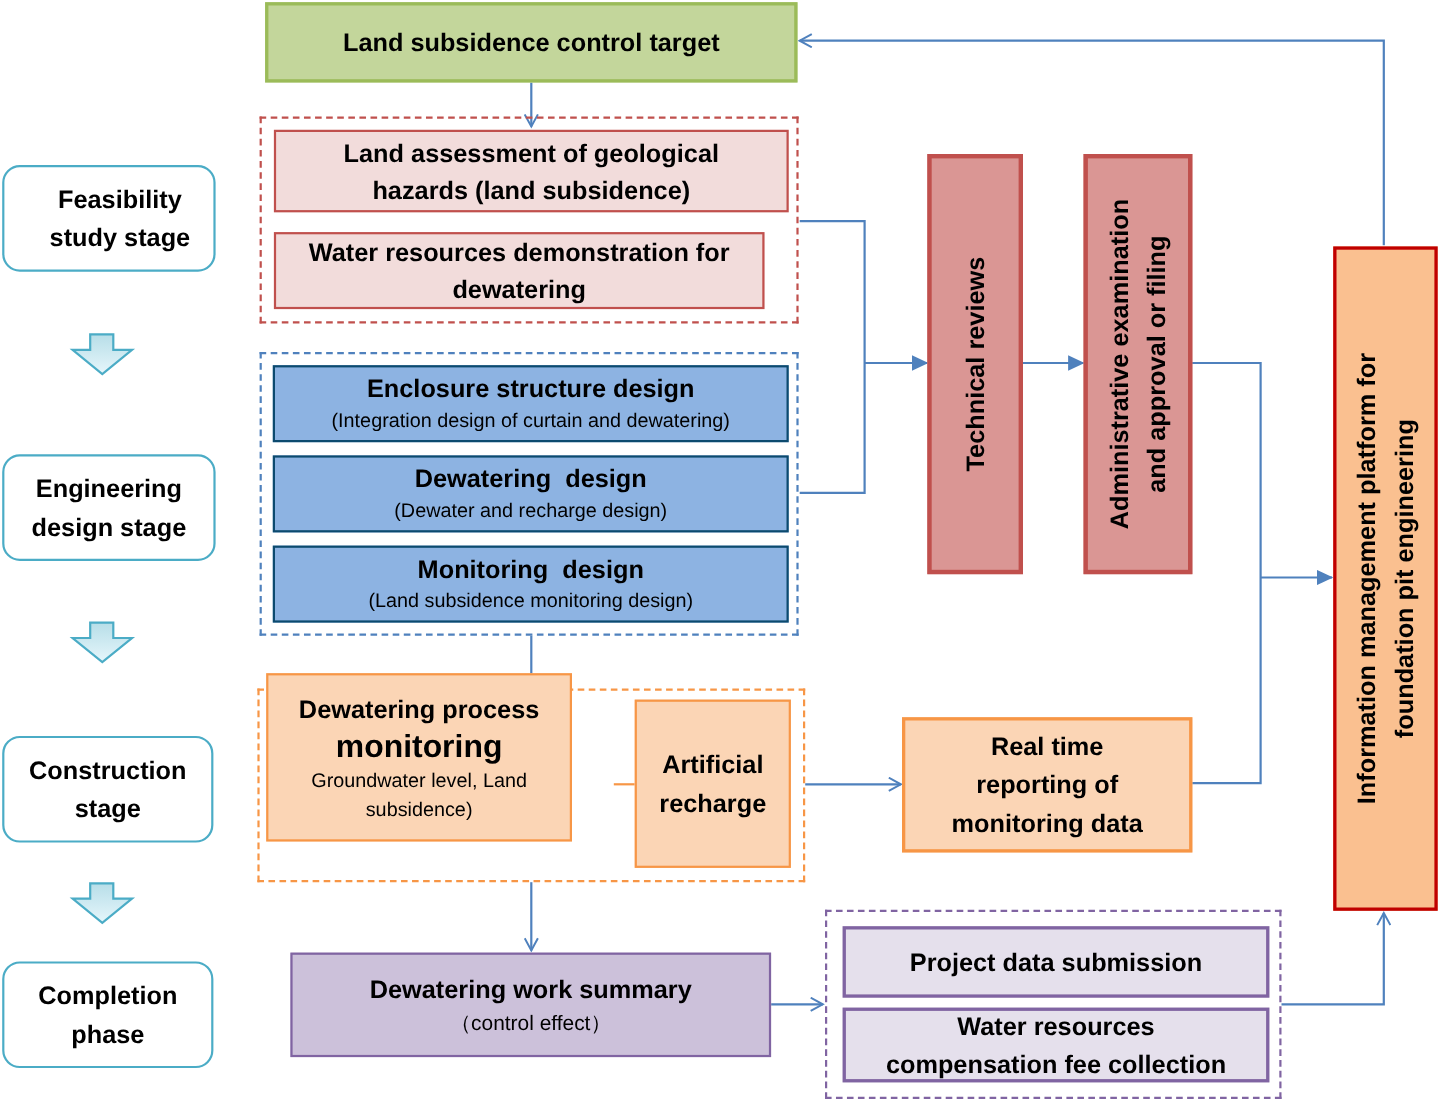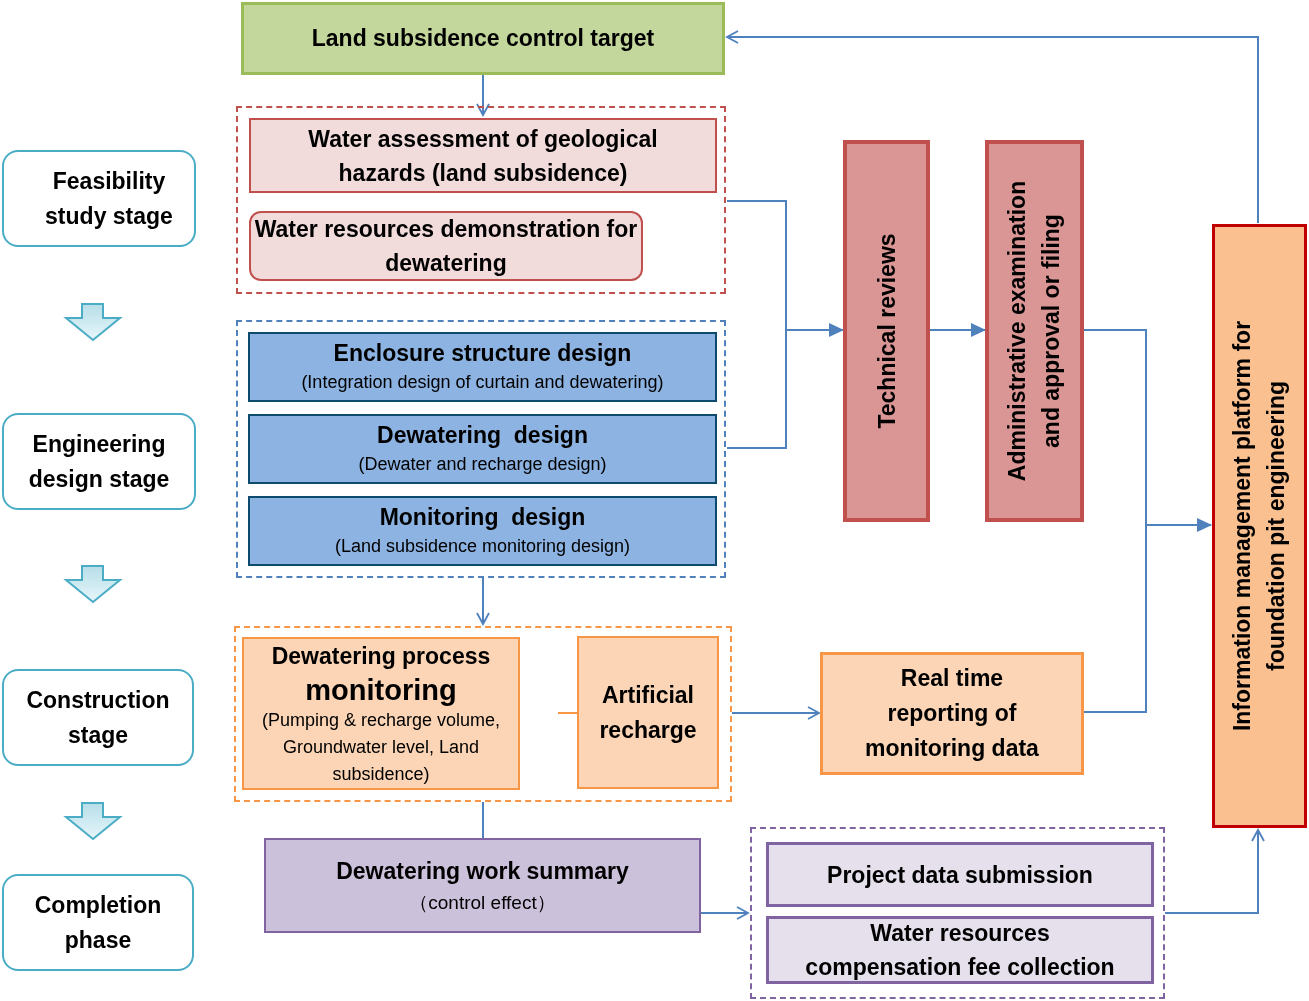--- a/index.html
+++ b/index.html
@@ -33,21 +33,21 @@
   #grp-orange { left:234px; top:626px; width:498px; height:176px; border:2px dashed #f79646; }
   .orangebox { background:#fbd5b5; border:2px solid #f79646; }
 
   
   .vbox { background:#da9694; border:4px solid #c0504d; }
   .vtext { transform:rotate(-90deg); white-space:nowrap; font-weight:bold; font-size:23px; line-height:34px; text-align:center; }
 
   #platform { left:1212px; top:224px; width:95px; height:604px; background:#fac090; border:3px solid #c00000; }
 
   
-  #summary { left:264px; top:838px; width:437px; height:95px; background:#ccc1da; border:2px solid #8064a2; }
+  #summary { left:264px; top:866px; width:437px; height:95px; background:#ccc1da; border:2px solid #8064a2; }
   #grp-purple { left:750px; top:827px; width:415px; height:172px; border:2px dashed #8064a2; }
   .purplebox { background:#e5e0ec; border:3px solid #8064a2; font-size:23px; font-weight:bold; line-height:34px; }
 </style>
 </head>
 <body>
 
 <svg class="conn" viewBox="0 0 1309 1001">
   <defs>
     <marker id="open" markerWidth="14" markerHeight="14" refX="12" refY="7" orient="auto" markerUnits="userSpaceOnUse">
       <path d="M1,1 L12,7 L1,13" fill="none" stroke="#4f81bd" stroke-width="1.8"></path>
@@ -118,47 +118,46 @@
   <span>Completion</span>
   <span>phase</span>
 </div>
 
 <div id="target" class="abs box">
   <span>Land subsidence control target</span>
 </div>
 
 <div id="grp-red" class="abs"></div>
 <div class="abs box redbox" style="left:249px;top:118px;width:468px;height:75px;">
-  <span>Water assessment of geological</span>
+  <span>Land assessment of geological</span>
   <span>hazards (land subsidence)</span>
 </div>
-<div class="abs box redbox" style="left:249px;top:211px;width:394px;height:70px;border-radius:12px;">
+<div class="abs box redbox" style="left:249px;top:211px;width:446px;height:70px;">
   <span>Water resources demonstration for</span>
   <span>dewatering</span>
 </div>
 
 <div id="grp-blue" class="abs"></div>
 <div class="abs box bluebox" style="left:248px;top:332px;width:469px;height:70px;">
   <span class="t">Enclosure structure design</span>
   <span class="s">(Integration design of curtain and dewatering)</span>
 </div>
 <div class="abs box bluebox" style="left:248px;top:414px;width:469px;height:70px;">
   <span class="t" style="white-space:pre;">Dewatering  design</span>
   <span class="s">(Dewater and recharge design)</span>
 </div>
 <div class="abs box bluebox" style="left:248px;top:496px;width:469px;height:70px;">
   <span class="t" style="white-space:pre;">Monitoring  design</span>
   <span class="s">(Land subsidence monitoring design)</span>
 </div>
 
 <div id="grp-orange" class="abs"></div>
-<div class="abs box orangebox" style="left:242px;top:637px;width:278px;height:153px;">
+<div class="abs box orangebox" style="left:242px;top:612px;width:278px;height:153px;">
   <span class="b" style="font-size:23px;line-height:34px;">Dewatering process</span>
   <span class="b" style="font-size:29px;line-height:34px;">monitoring</span>
-  <span style="font-size:18px;line-height:27px;">(Pumping &amp; recharge volume,</span>
   <span style="font-size:18px;line-height:27px;">Groundwater level, Land</span>
   <span style="font-size:18px;line-height:27px;">subsidence)</span>
 </div>
 <div class="abs box orangebox" style="left:577px;top:636px;width:142px;height:153px;">
   <span class="b" style="font-size:23px;line-height:35px;">Artificial</span>
   <span class="b" style="font-size:23px;line-height:35px;">recharge</span>
 </div>
 
 <div class="abs box vbox" style="left:843px;top:140px;width:87px;height:382px;">
   <div class="vtext">Technical reviews</div>

